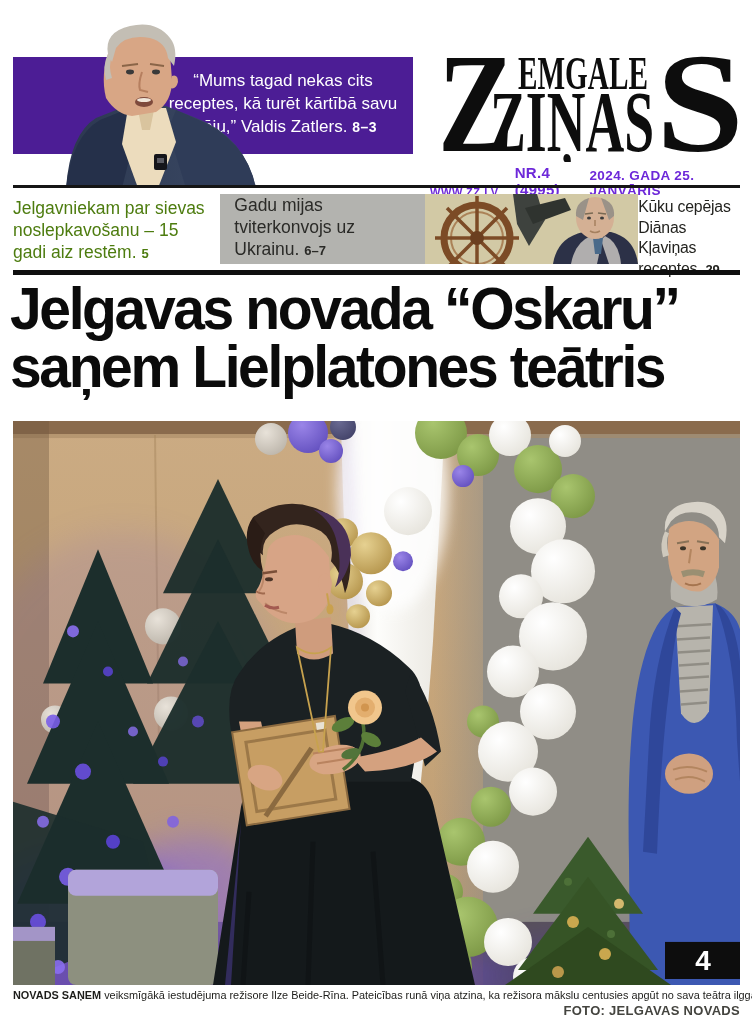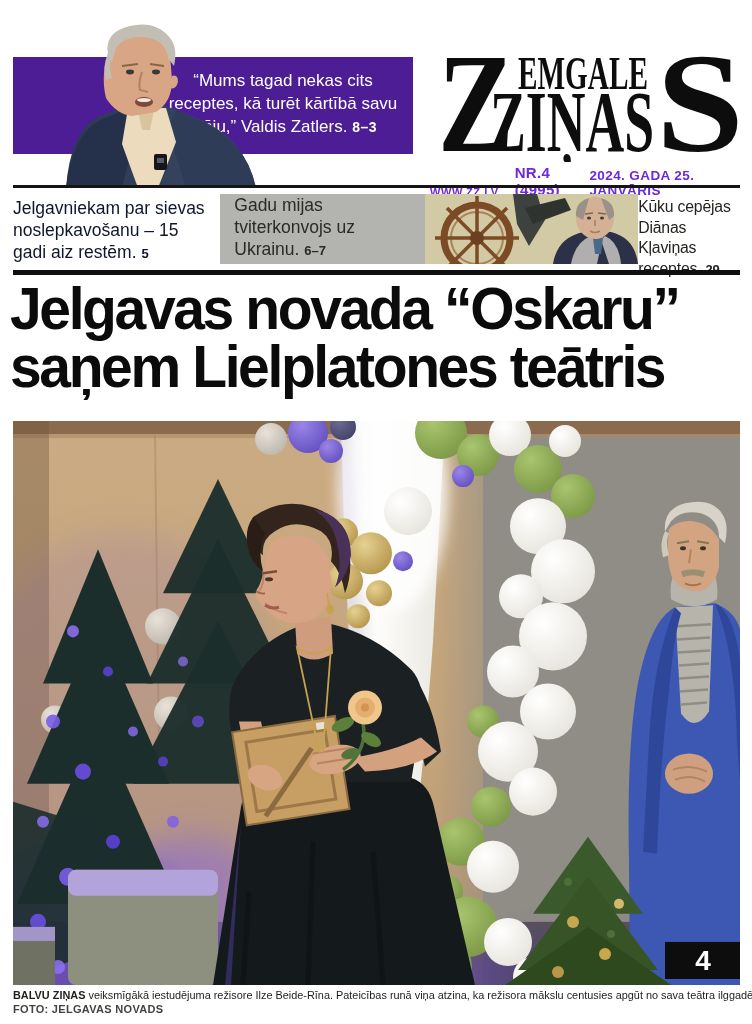--- a/index.html
+++ b/index.html
@@ -23,38 +23,38 @@
   .masthead-info { position:absolute; left:430px; top:164px; width:318px; display:flex; align-items:flex-end; color:#6d28d9; }
   .mi-site { font-size:11px; font-weight:bold; letter-spacing:.6px; }
   .mi-issue { font-size:15px; font-weight:bold; margin-left:16px; letter-spacing:.3px; }
   .mi-date { margin-left:auto; font-size:13.5px; font-weight:bold; letter-spacing:.4px; }
 
   .rule-1 { position:absolute; left:13px; top:185px; width:727px; height:3px; background:#151515; z-index:3; }
   .rule-2 { position:absolute; left:13px; top:270px; width:727px; height:5px; background:#0f0f0f; }
 
   
   .teasers { position:absolute; left:13px; top:192px; width:727px; height:74px; display:flex; }
-  .teaser-left { width:219px; padding-top:5px; padding-right:14px; font-size:17.5px; line-height:1.27; color:#0f172a; }
+  .teaser-left { width:219px; padding-top:5px; padding-right:14px; font-size:17.5px; line-height:1.27; color:#4d7c0f; }
   .teaser-mid-box { width:216px; height:70px; margin-top:2px; background:#b3b3af; padding:0 8px 0 14px; font-size:17.5px; line-height:1.27; color:#2a2a27; }
   .teaser-photo { width:213px; height:70px; margin-top:2px; flex:none; }
   .teaser-right { margin-left:auto; width:108px; padding-top:5px; font-size:15.8px; line-height:1.3; color:#23231f; letter-spacing:-.2px; }
   .pg-ref { font-weight:bold; font-size:13px; }
 
   
   .headline { position:absolute; left:10px; top:280px; width:745px; color:#0b0b0b; }
   .headline .hl { font-size:60px; font-weight:bold; letter-spacing:-2.5px; line-height:.97; transform:scaleX(.95); transform-origin:left top; white-space:nowrap; }
 
   
   .photo-wrap { position:absolute; left:13px; top:421px; width:727px; height:564px; }
   .photo-wrap svg { display:block; width:727px; height:564px; }
 
   
   .caption { position:absolute; left:13px; top:989px; width:727px; font-size:10.9px; line-height:1.25; color:#1d1d1a; white-space:nowrap; }
   .caption .lead { font-weight:bold; }
-  .credit { position:absolute; left:13px; top:1003px; width:727px; font-size:11px; font-weight:bold; color:#44443f; letter-spacing:.3px; }
+  .credit { position:absolute; left:13px; top:1003px; width:727px; text-align:right; font-size:13px; font-weight:bold; color:#44443f; letter-spacing:.3px; }
 
   .serif-logo text { font-family:"Liberation Serif", serif; font-weight:bold; fill:#0d0d0d; }
 </style>
 </head>
 <body>
 
 <div class="page">
 
 
   <div class="quote-box">
@@ -382,16 +382,16 @@
           <circle cx="598" cy="512" r="4" fill="#4d7038"></circle>
     </g>
 
     <g>
       <rect x="652" y="520" width="75" height="37" fill="#0d0d0d"></rect>
       <text x="690" y="548" text-anchor="middle" font-family="Liberation Sans, sans-serif" font-weight="bold" font-size="28" fill="#ffffff">4</text>
     </g>
   </svg>
   </div>
 
-  <div class="caption"><span class="lead">BALVU ZIŅAS</span><span> veiksmīgākā iestudējuma režisore Ilze Beide-Rīna. Pateicības runā viņa atzina, ka režisora mākslu centusies apgūt no sava teātra ilggadējās režisores Vijas Zelmenes.</span></div>
+  <div class="caption"><span class="lead">NOVADS SAŅEM</span><span> veiksmīgākā iestudējuma režisore Ilze Beide-Rīna. Pateicības runā viņa atzina, ka režisora mākslu centusies apgūt no sava teātra ilggadējās režisores Vijas Zelmenes.</span></div>
   <div class="credit">FOTO: JELGAVAS NOVADS</div>
 
 </div>
 
 </body></html>

